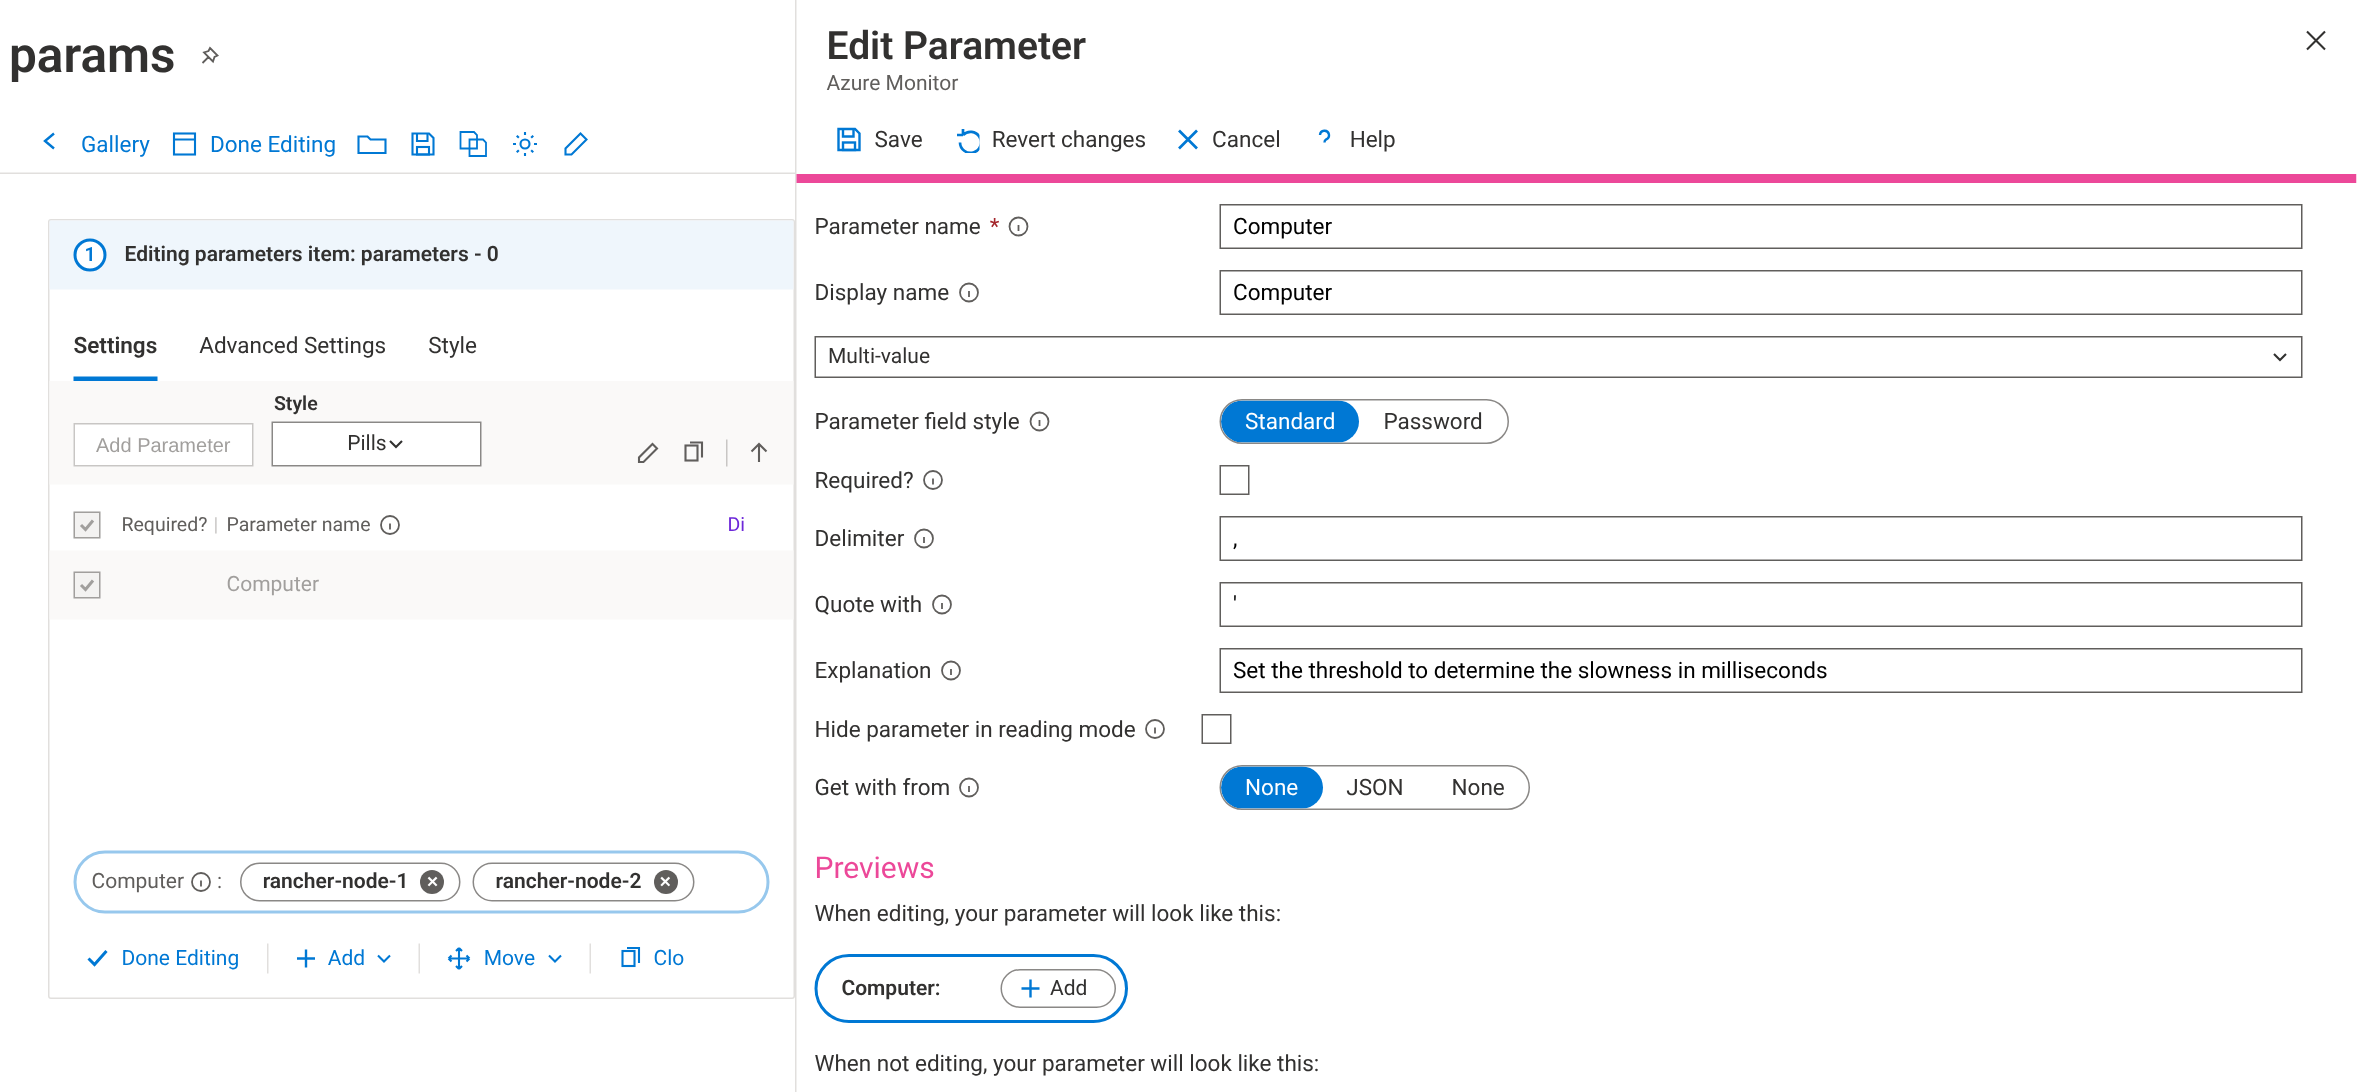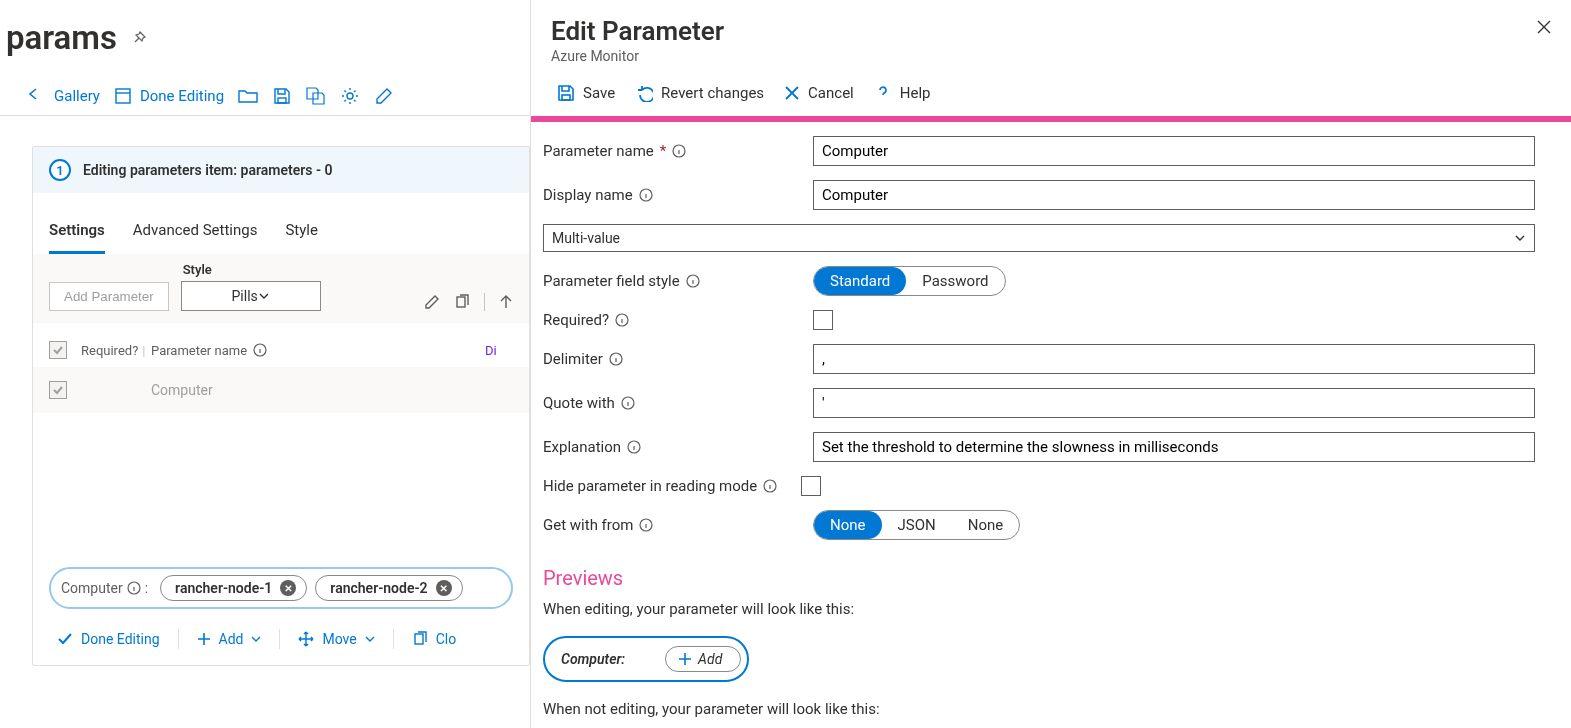--- a/index.html
+++ b/index.html
@@ -79,21 +79,21 @@
   .select-input { flex: 1; border: 1px solid #605e5c; padding: 5px 8px; display: flex; justify-content: space-between; align-items: center; cursor: pointer; }
   .checkbox { width: 20px; height: 20px; border: 1px solid #605e5c; background: #fff; cursor: pointer; }
 
   .pill-group { display: inline-flex; border: 1px solid #8a8886; border-radius: 24px; overflow: hidden; }
   .pill-opt { padding: 5px 16px; cursor: pointer; font-size: 15px; }
   .pill-opt.active { background: #0078d4; color: #fff; border-radius: 24px; }
 
   .section-title { font-size: 20px; color: #ec4899; margin: 26px 0 10px 0; font-weight: 400; }
   .preview-text { font-size: 15px; margin: 8px 0; }
 
-  .preview-pill { display: inline-flex; align-items: center; border: 2px solid #0078d4; border-radius: 30px; padding: 8px 6px 8px 16px; margin: 10px 0; font-style: italic; }
+  .preview-pill { display: inline-flex; align-items: center; border: 2px solid #0078d4; border-radius: 30px; padding: 8px 6px 8px 16px; margin: 10px 0; }
   .preview-pill-label { color: #323130; font-weight: 600; margin-right: 40px; }
   .preview-pill-add { display: inline-flex; align-items: center; gap: 6px; color: #323130; border: 1px solid #8a8886; padding: 4px 18px 4px 12px; border-radius: 20px; cursor: pointer; }
 
   svg { display: block; }
 </style>
 </head>
 <body>
 
 <div class="app">
 

